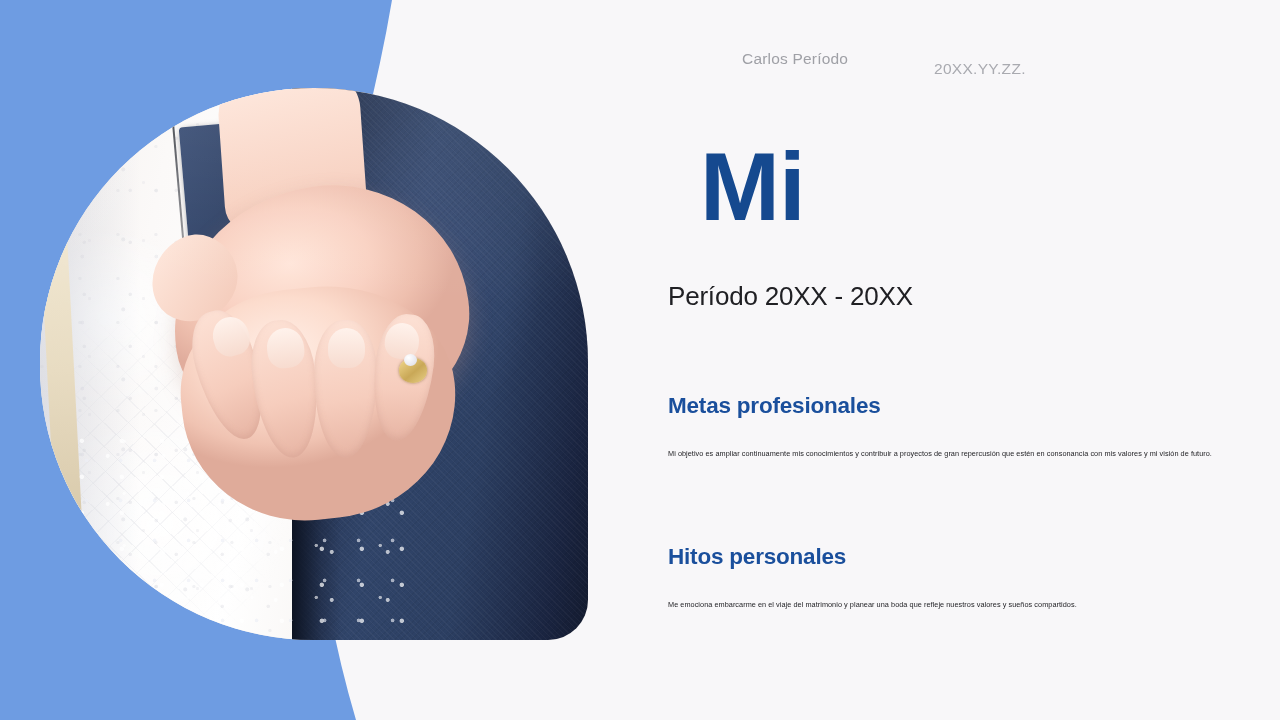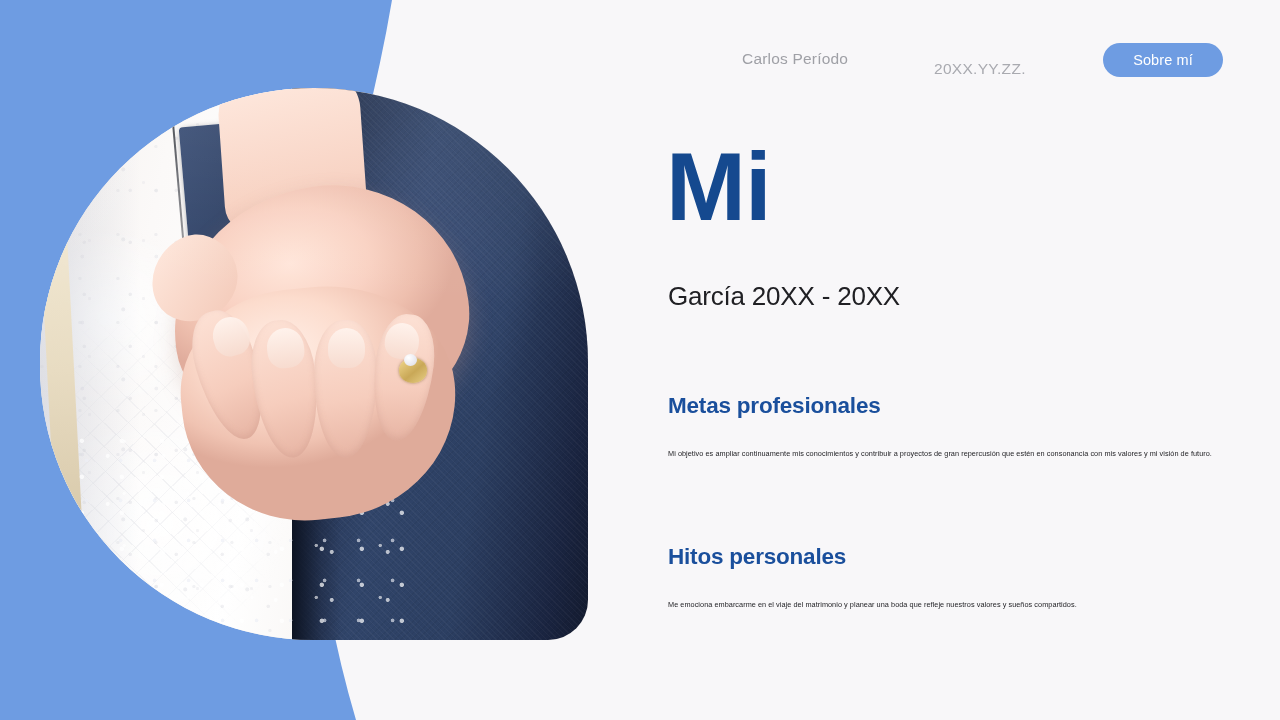--- a/index.html
+++ b/index.html
@@ -217,21 +217,21 @@
     position:absolute; left:666px; top:0;
     width:560px; height:720px;
     z-index:4;
   }
   .title-row{
     position:absolute; top:139px; left:0;
     display:flex; align-items:baseline; white-space:nowrap;
   }
   .title-mi{
     font-size:96px; font-weight:bold; color:#15498f;
-    letter-spacing:-1px; line-height:1;
+    letter-spacing:-1px; line-height:1;margin-left:34px;
   }
   .title-main{
     font-size:76px; font-weight:bold; color:#0b0b0d;
     letter-spacing:-1.5px; line-height:1; margin-left:68px;
   }
   .subtitle{
     position:absolute; top:281px; left:2px;
     font-size:26px; color:#202024; font-weight:normal; letter-spacing:-.2px;
   }
   .sec{ position:absolute; left:2px; width:545px; }
@@ -287,29 +287,28 @@
       <div class="ring"></div>
       <div class="ring-stone"></div>
       <div class="photo-veil"></div>
     </div>
   </div>
 </div>
 
 <div class="header">
   <span class="hdr-name">Carlos Período</span>
   <span class="hdr-date">20XX.YY.ZZ.</span>
-  <button class="hdr-btn">Sobre mí</button>
 </div>
 
 <div class="content">
   <div class="title-row">
     <span class="title-mi">Mi</span>
   </div>
 
-  <div class="subtitle">García 20XX - 20XX</div>
+  <div class="subtitle">Período 20XX - 20XX</div>
 
   <div class="sec sec-2">
     <div class="sec-title">Hitos personales</div>
     <div class="sec-body">Me emociona embarcarme en el viaje del matrimonio y planear una boda que refleje nuestros valores y sueños compartidos.</div>
   </div>
 
   <div class="sec sec-1">
     <div class="sec-title">Metas profesionales</div>
     <div class="sec-body">Mi objetivo es ampliar continuamente mis conocimientos y contribuir a proyectos de gran repercusión que estén en consonancia con mis valores y mi visión de futuro.</div>
   </div>

